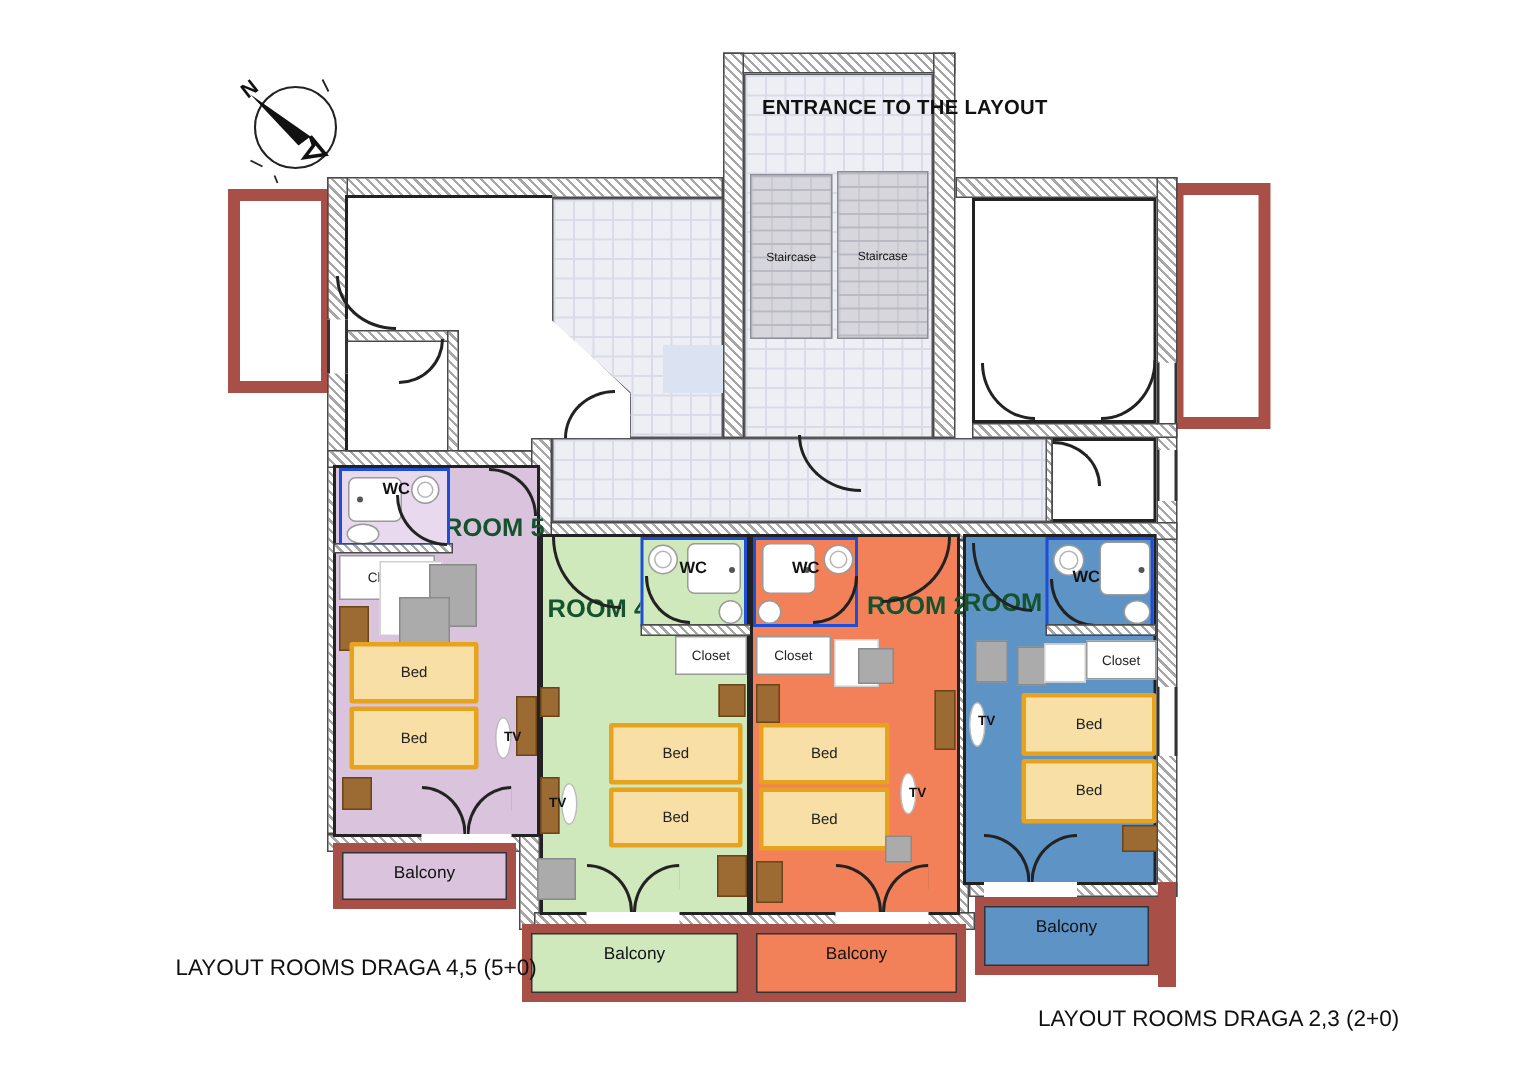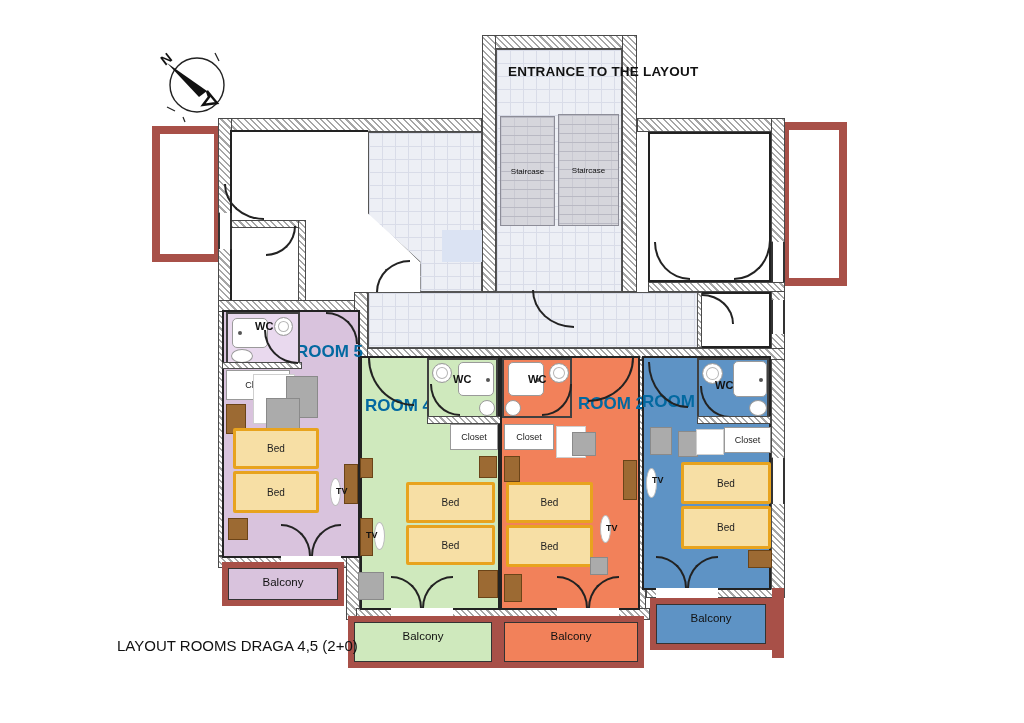--- a/index.html
+++ b/index.html
@@ -18,27 +18,27 @@
   .arc{background:transparent;}
   .arc-tr{border-top:2px solid #222;border-right:2px solid #222;border-top-right-radius:100%;}
   .arc-tl{border-top:2px solid #222;border-left:2px solid #222;border-top-left-radius:100%;}
   .arc-bl{border-bottom:2px solid #222;border-left:2px solid #222;border-bottom-left-radius:100%;}
   .arc-br{border-bottom:2px solid #222;border-right:2px solid #222;border-bottom-right-radius:100%;}
   .bed{background:#f7dfa5;border:3px solid #e8a31e;border-radius:2px;display:flex;align-items:center;justify-content:center;font-size:10px;color:#222;}
   .closet{background:#fff;border:1px solid #999;display:flex;align-items:center;justify-content:center;font-size:9px;color:#222;}
   .wood{background:#9c6a33;border:1px solid #6b4418;}
   .grayf{background:#ababab;border:1px solid #8a8a8a;}
   .whitef{background:#fff;border:1px solid #cfcfcf;}
-  .wcbox{border:2px solid #404040;}
+  .wcbox{border:2px solid #1d4ed8;}
   .shower{background:#fff;border:1px solid #9a9a9a;border-radius:5px;}
   .dot{background:#555;border-radius:50%;width:4px;height:4px;}
   .toilet{background:#fff;border:1px solid #9a9a9a;border-radius:50%;box-shadow:inset 0 0 0 3px #fff,inset 0 0 0 4px #b5b5b5;}
   .sink{background:#fff;border:1px solid #9a9a9a;border-radius:50%;}
   .wclbl{font-size:11px;font-weight:bold;color:#111;}
-  .roomlbl{font-size:17px;font-weight:600;color:#0369a1;white-space:nowrap;}
+  .roomlbl{font-size:17px;font-weight:600;color:#14532d;white-space:nowrap;}
   .tvlbl{font-size:9px;font-weight:bold;color:#111;}
   .tvshape{background:#fff;border:1px solid #bbb;border-radius:50%;}
   .blbl{font-size:11.5px;color:#111;}
   .bedlbl{font-size:10px;color:#222;}
   .windowv{background:#fff;border-left:2px solid #333;border-right:2px solid #333;}
   .terrace{border:8px solid #a85048;background:transparent;}
   .footerlbl{font-size:15px;color:#111;white-space:nowrap;}
   .title{font-size:13.5px;font-weight:600;letter-spacing:.2px;color:#111;white-space:nowrap;}
   .stlbl{font-size:8px;color:#111;}
   .doorgap{background:#fff;}
@@ -260,15 +260,16 @@
   <div class="abs arc arc-tr" style="left:702px;top:294px;width:32px;height:30px"></div>
   <div class="abs arc arc-bl" style="left:532px;top:290px;width:42px;height:38px"></div>
 
   <div class="abs windowv" style="left:218px;top:213px;width:14px;height:36px"></div>
   <div class="abs windowv" style="left:771px;top:242px;width:14px;height:40px"></div>
   <div class="abs windowv" style="left:771px;top:300px;width:14px;height:34px"></div>
   <div class="abs windowv" style="left:771px;top:458px;width:14px;height:46px"></div>
 
   <div class="abs" style="left:772px;top:588px;width:12px;height:70px;background:#a85048"></div>
 
-  <div class="abs footerlbl" style="left:117px;top:637px">LAYOUT ROOMS DRAGA 4,5 (2+0)</div>
+  <div class="abs footerlbl" style="left:117px;top:637px">LAYOUT ROOMS DRAGA 4,5 (5+0)</div>
+  <div class="abs footerlbl" style="left:692px;top:671px">LAYOUT ROOMS DRAGA 2,3 (2+0)</div>
 
 </div>
 
 </body></html>

